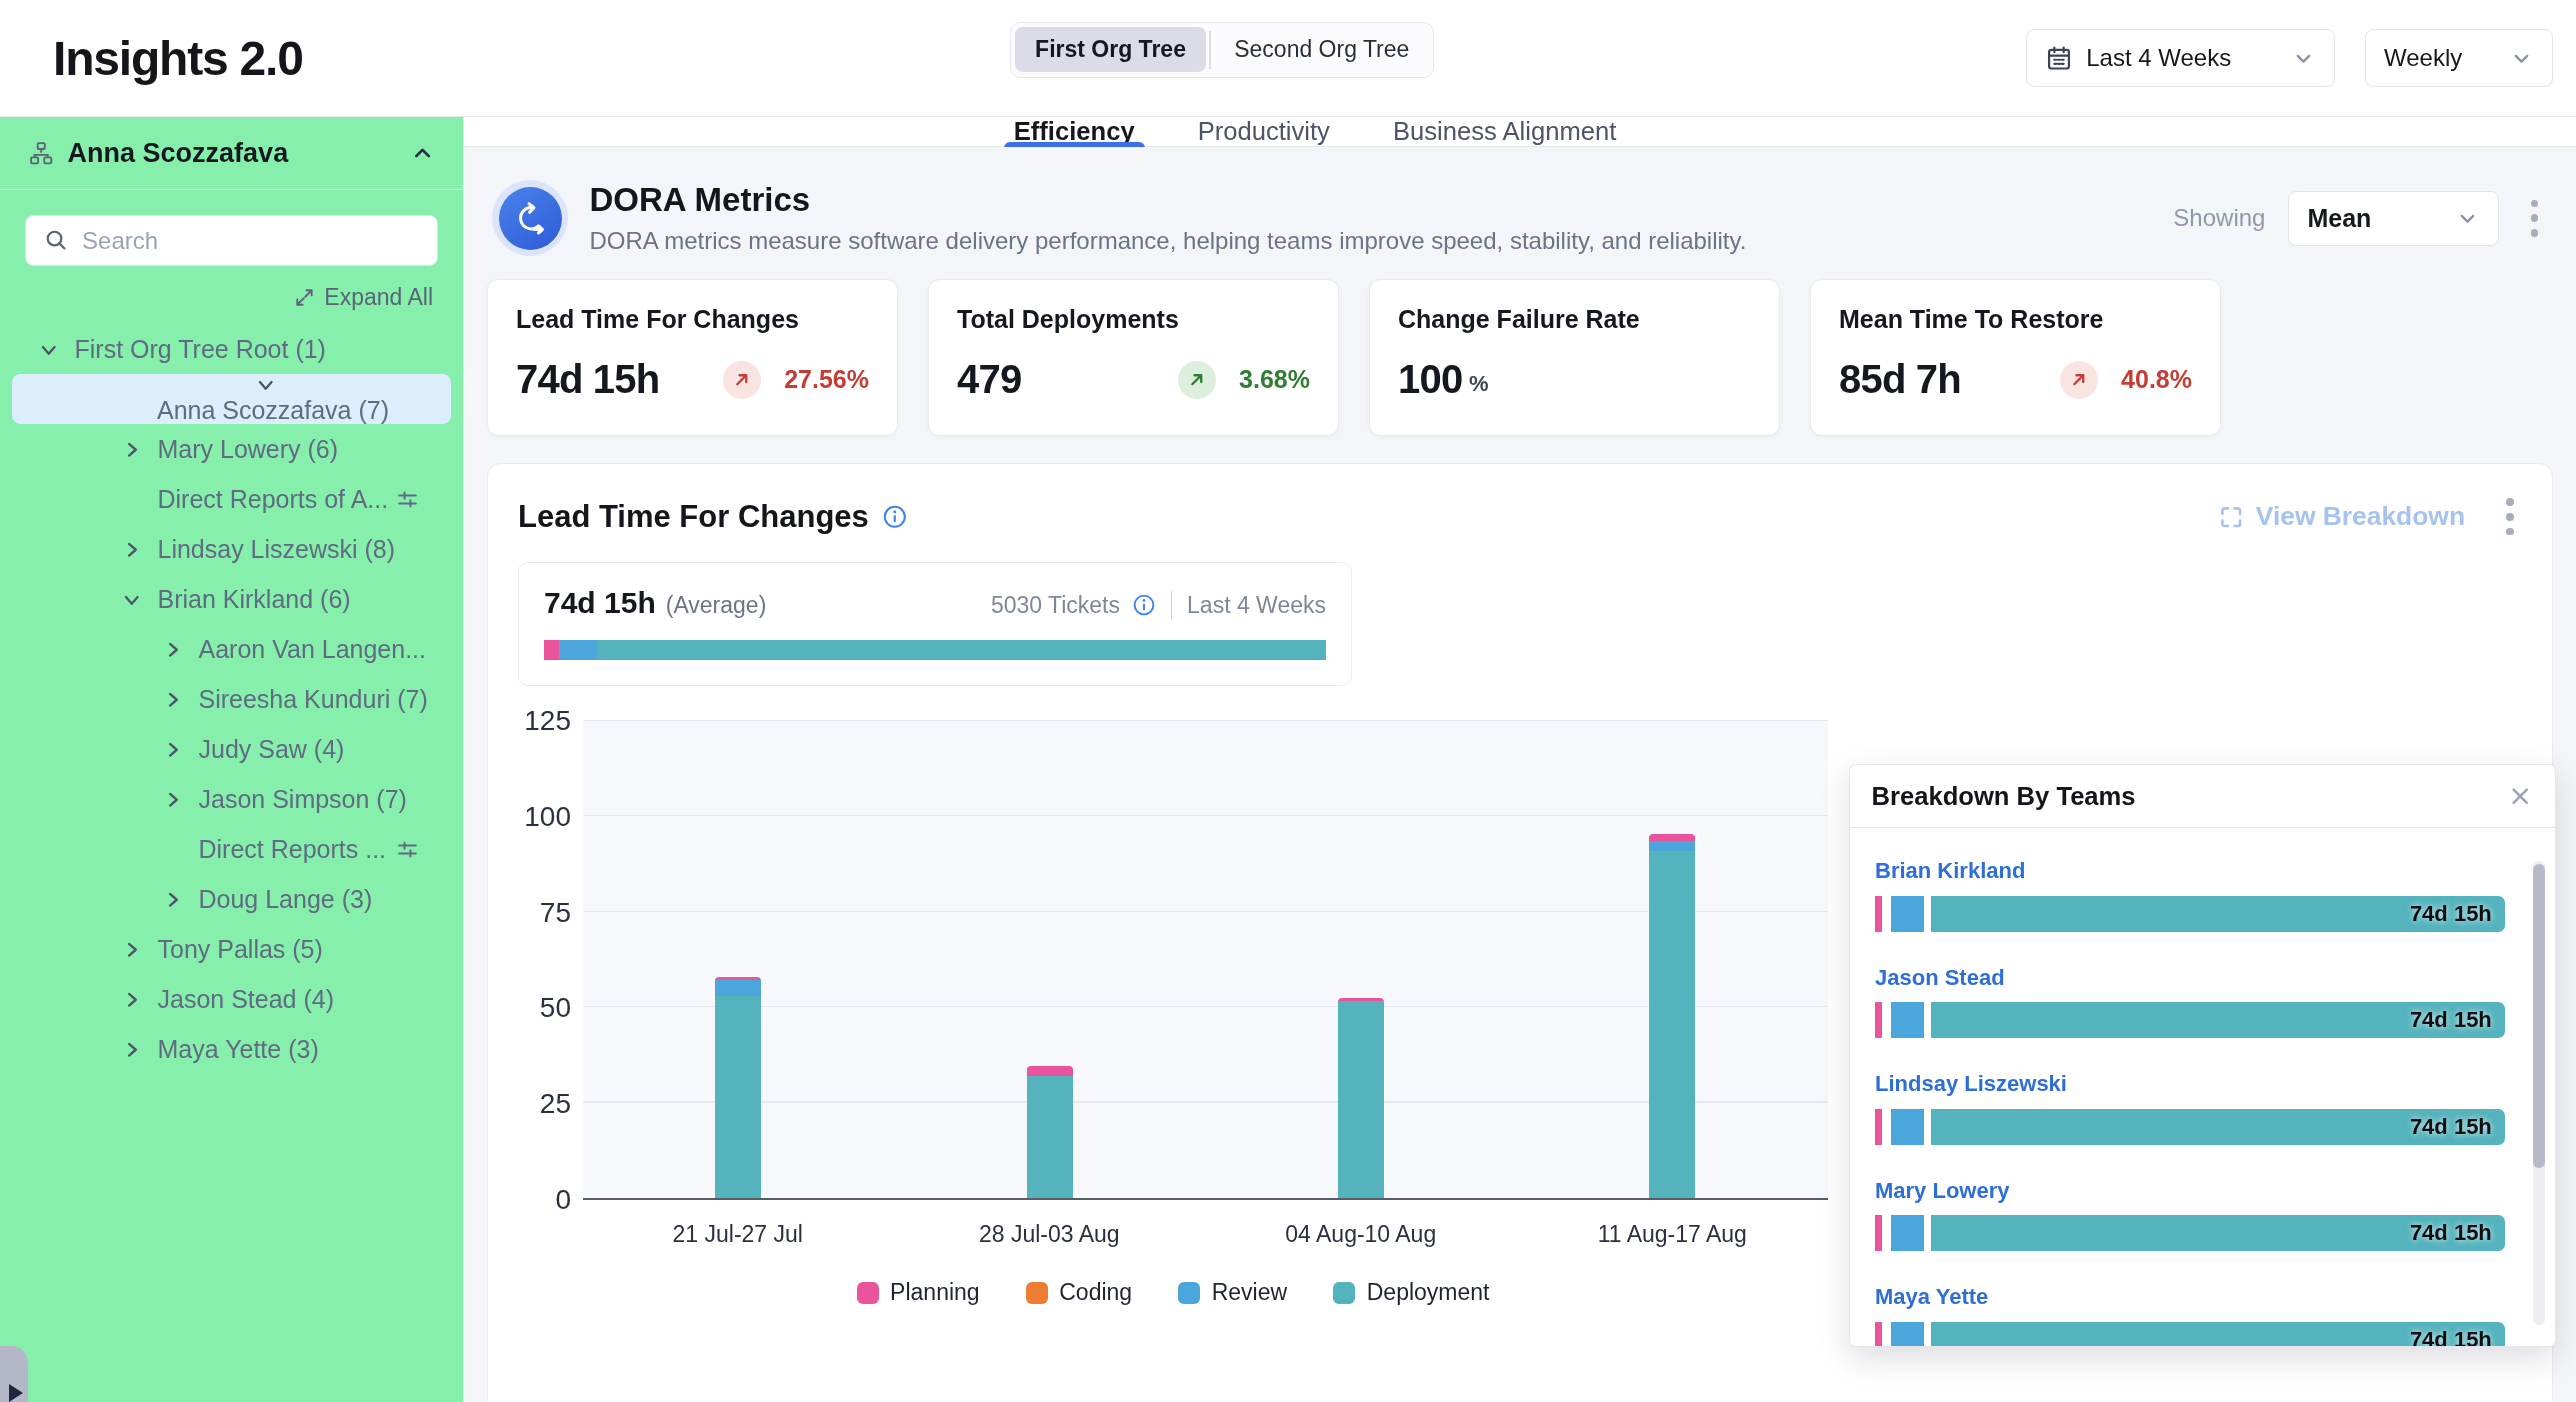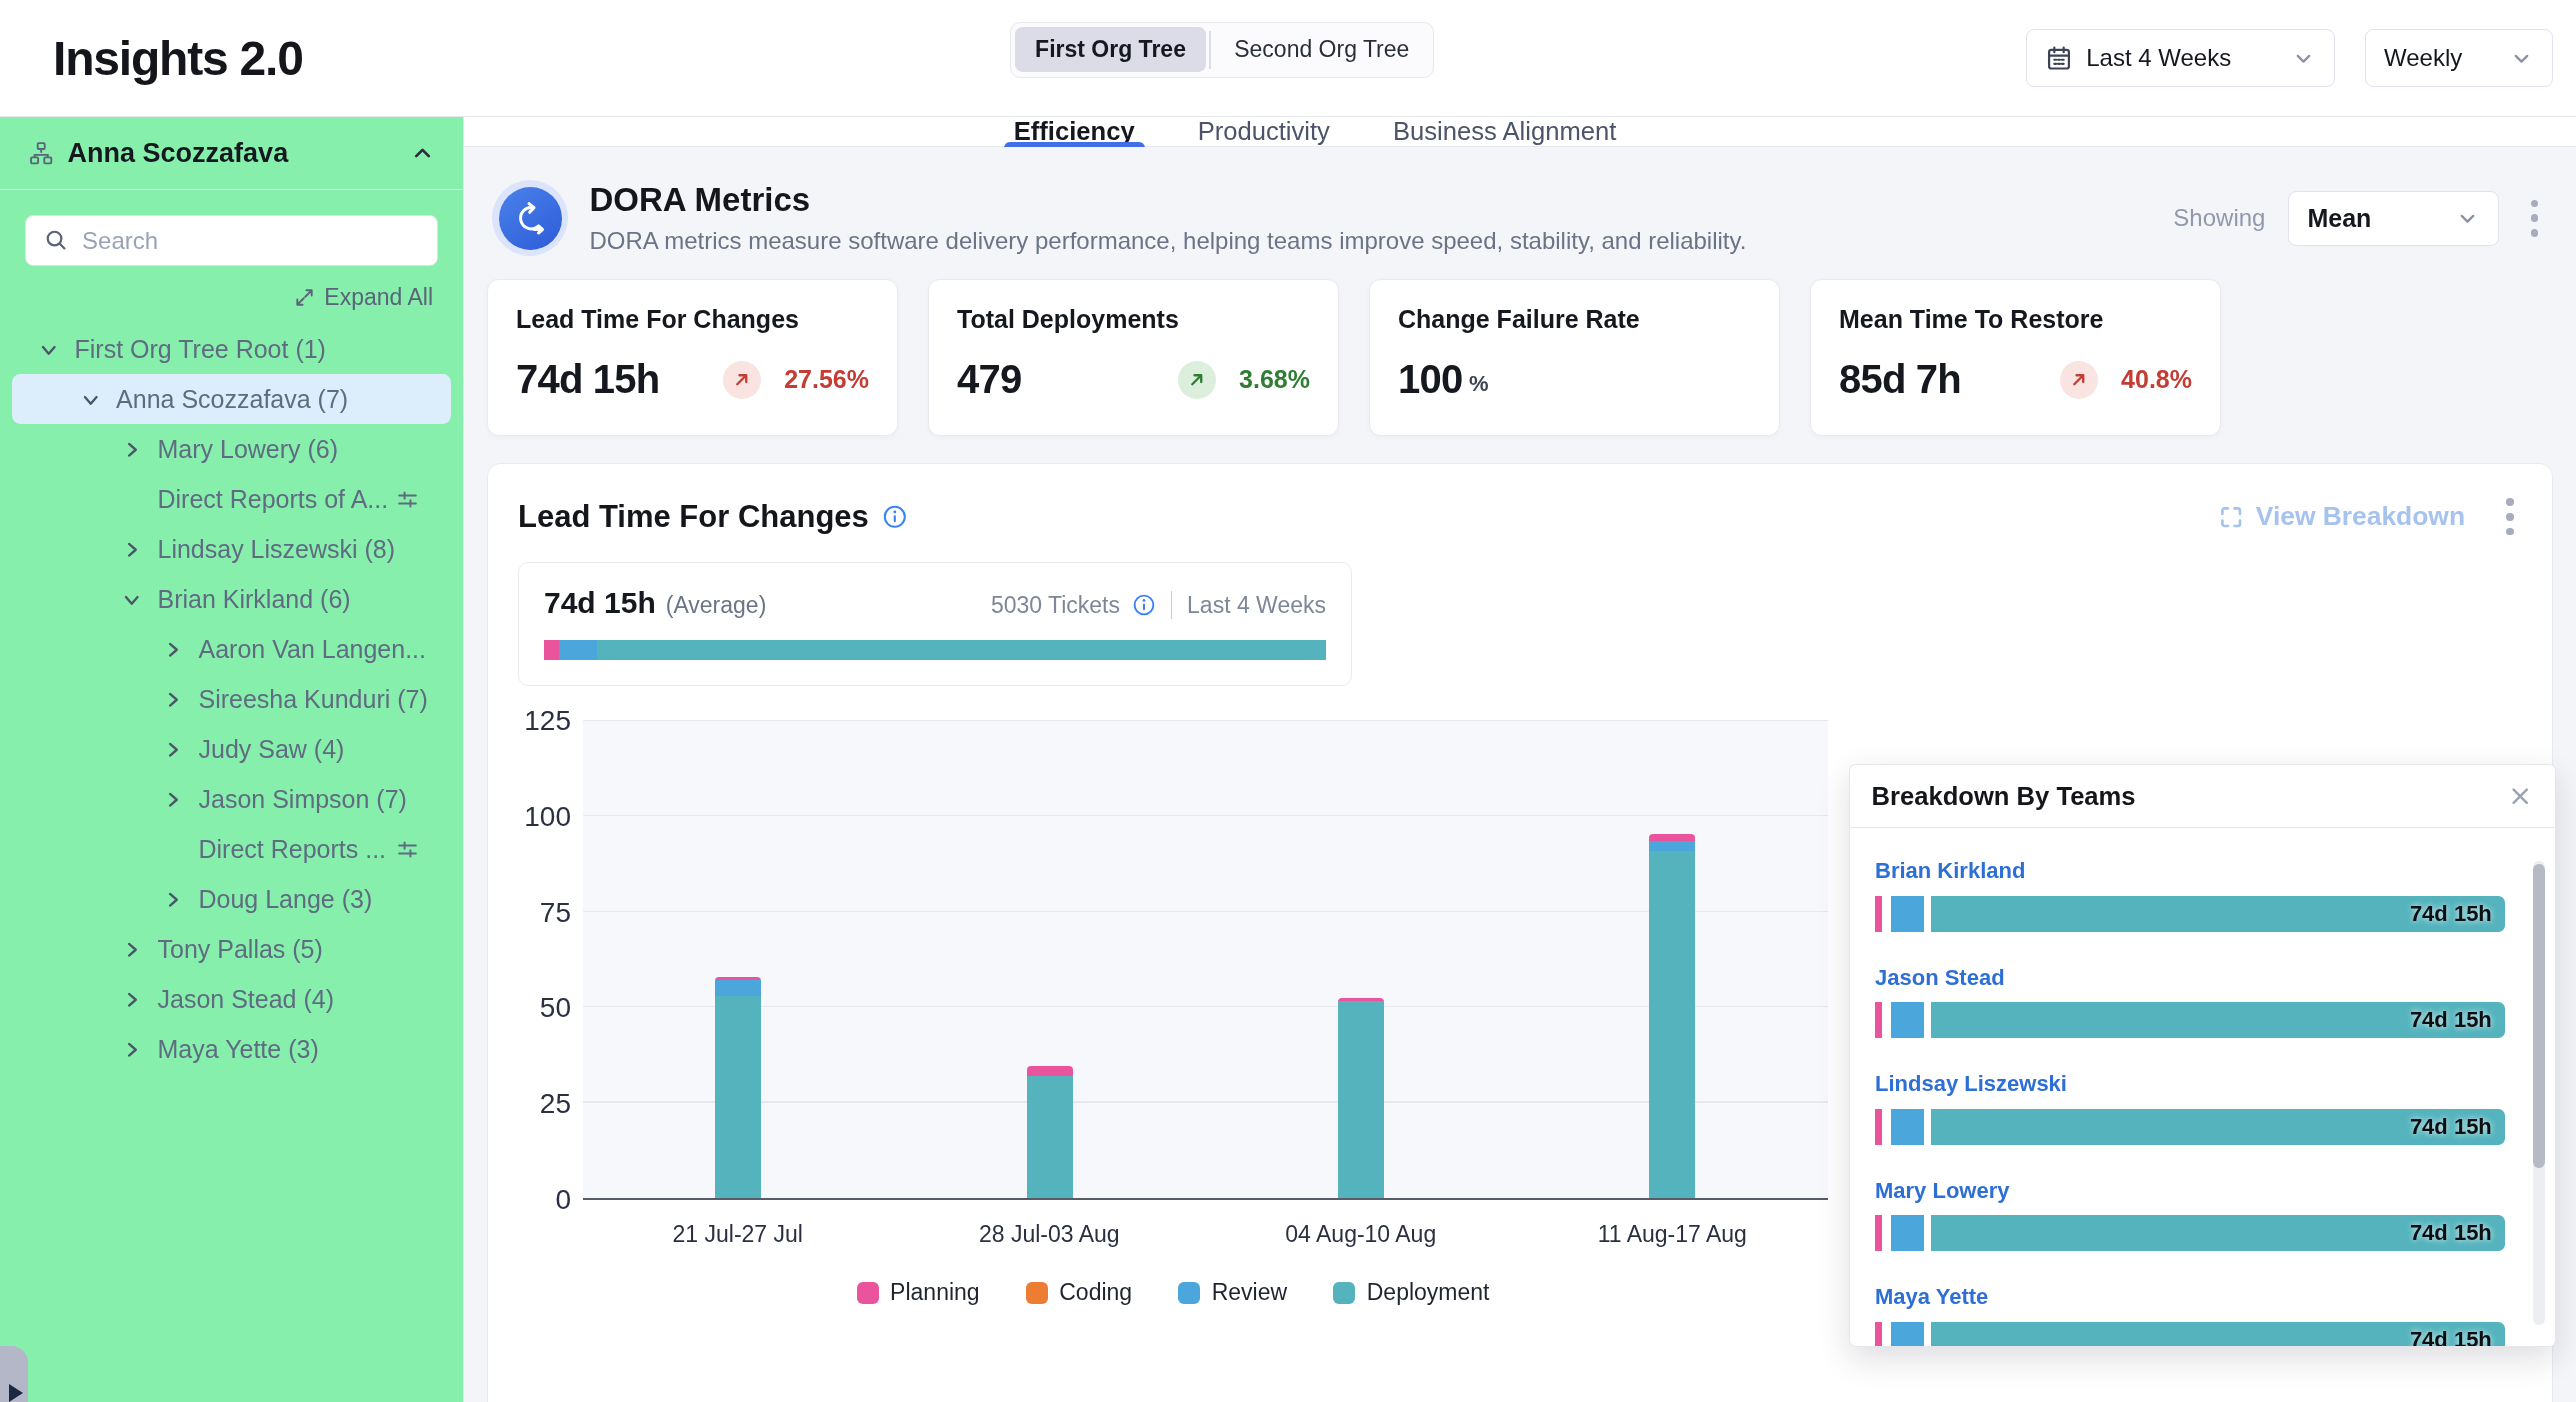--- a/index.html
+++ b/index.html
@@ -224,21 +224,21 @@
 
     <nav class="tree">
         <div class="tree-row" style="padding-left: 38px;">
           <span class="chev down">
             <svg viewBox="0 0 24 24" width="21.5" height="21.5" fill="none" stroke="currentColor" stroke-width="2.6" stroke-linecap="round" stroke-linejoin="round">
               <path d="M9 5.5l7.5 6.5L9 18.5"></path>
             </svg>
           </span>
           <span class="tree-label">First Org Tree Root (1)</span>
         </div>
-        <div class="tree-row selected" style="padding-left: 68px;">
+        <div class="tree-row selected" style="padding-left: 68px; flex-direction: column;">
           <span class="chev down">
             <svg viewBox="0 0 24 24" width="21.5" height="21.5" fill="none" stroke="currentColor" stroke-width="2.6" stroke-linecap="round" stroke-linejoin="round">
               <path d="M9 5.5l7.5 6.5L9 18.5"></path>
             </svg>
           </span>
           <span class="tree-label">Anna Scozzafava (7)</span>
         </div>
         <div class="tree-row" style="padding-left: 121px;">
           <span class="chev right">
             <svg viewBox="0 0 24 24" width="21.5" height="21.5" fill="none" stroke="currentColor" stroke-width="2.6" stroke-linecap="round" stroke-linejoin="round">

